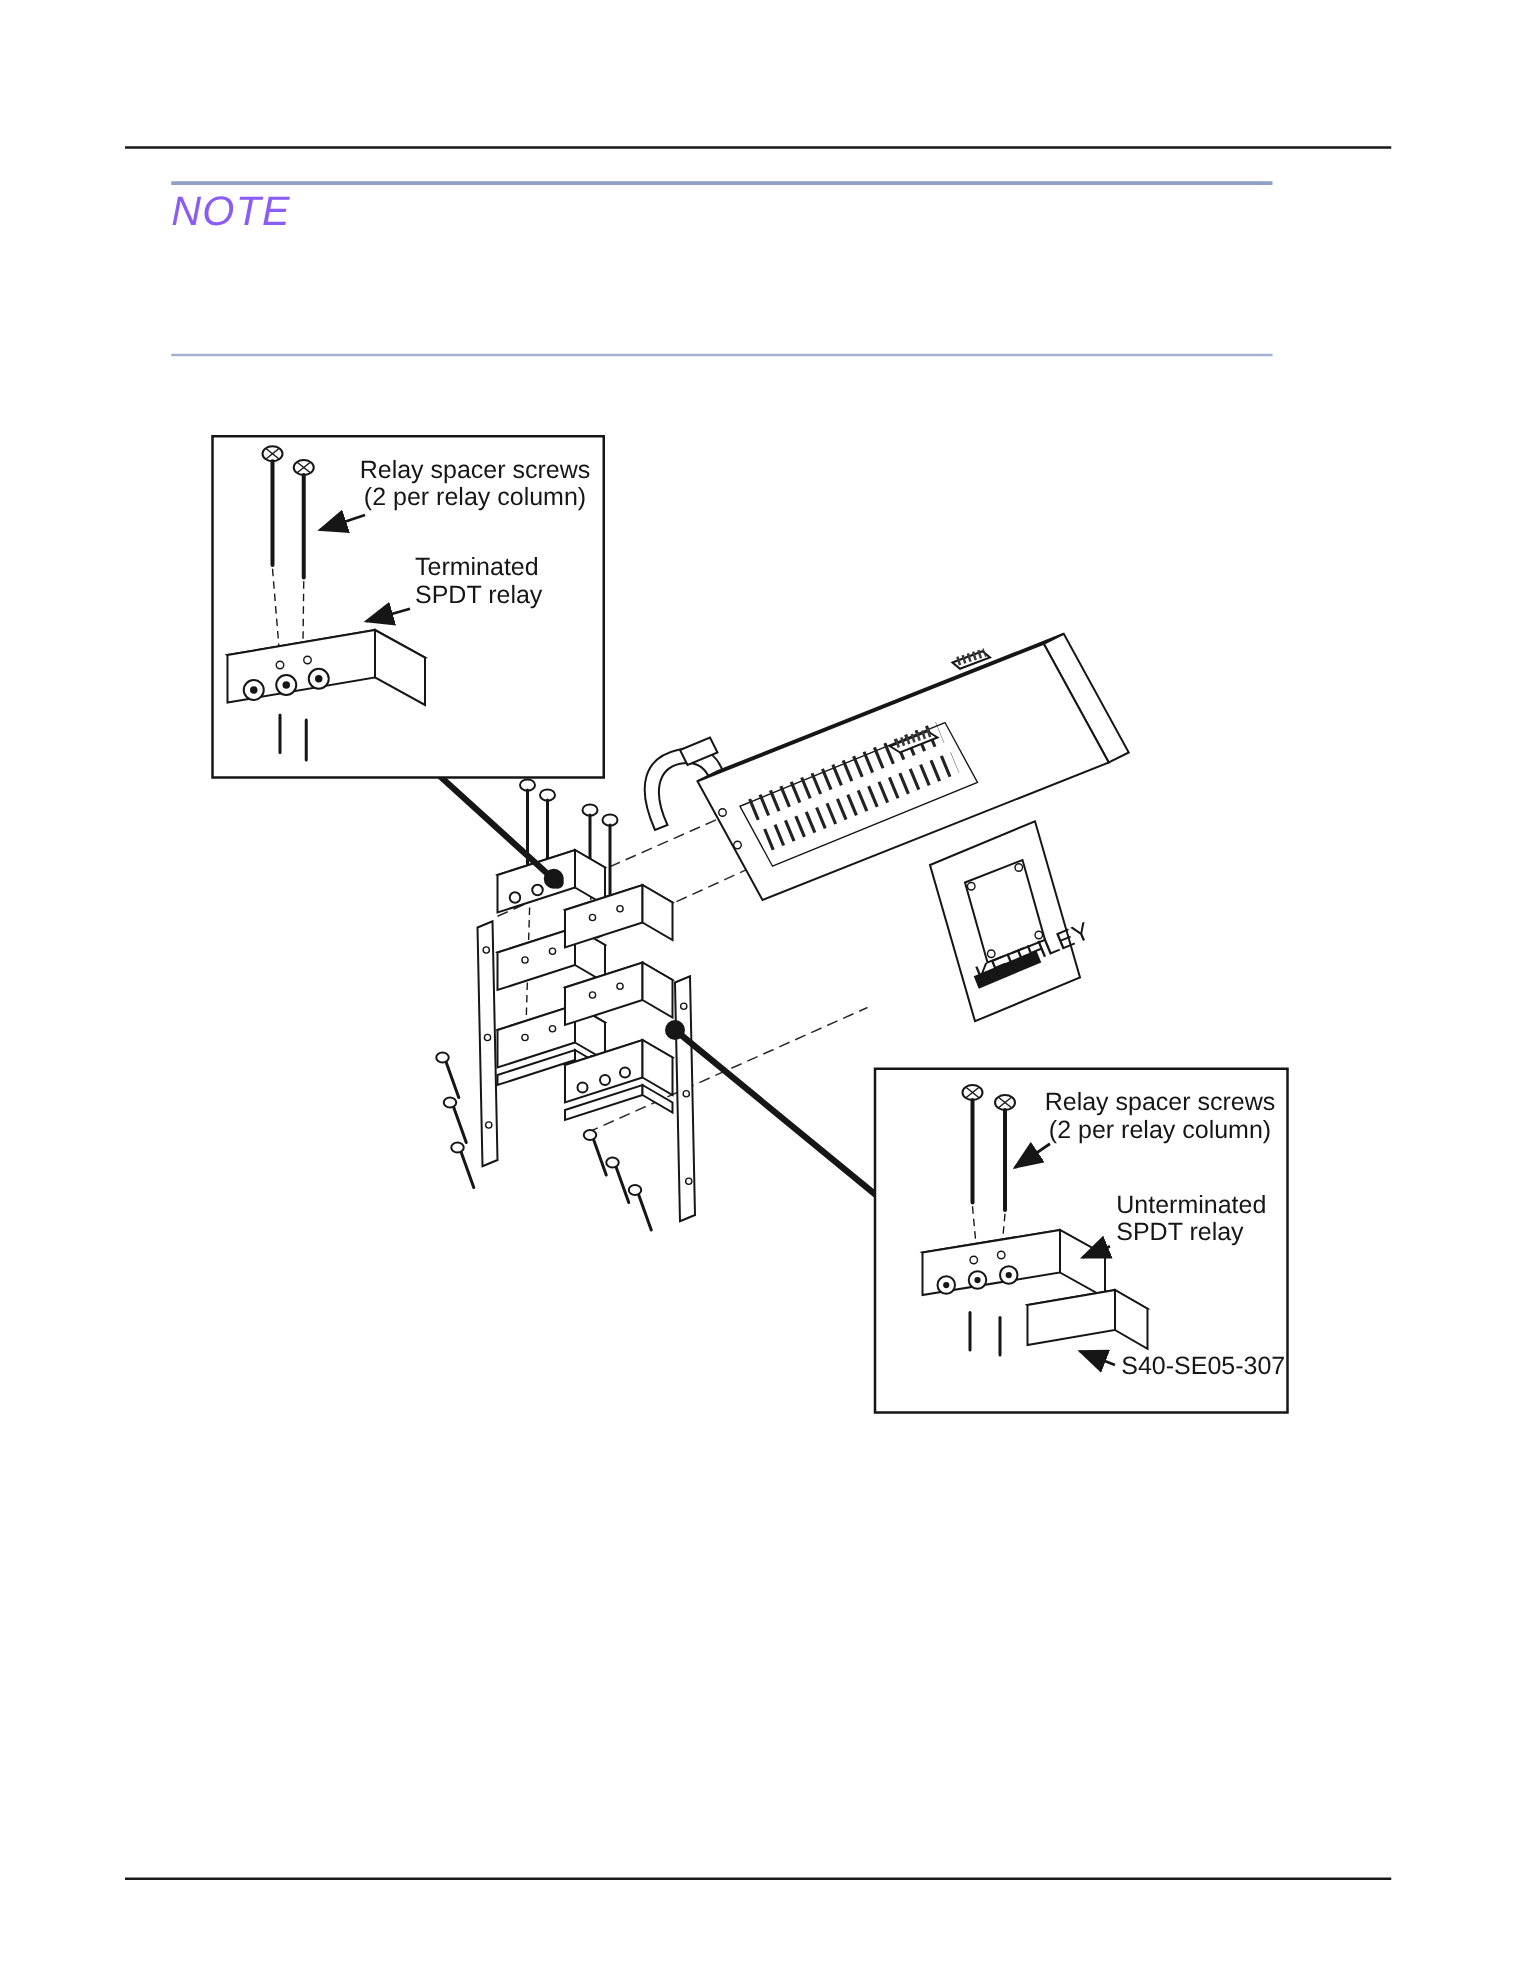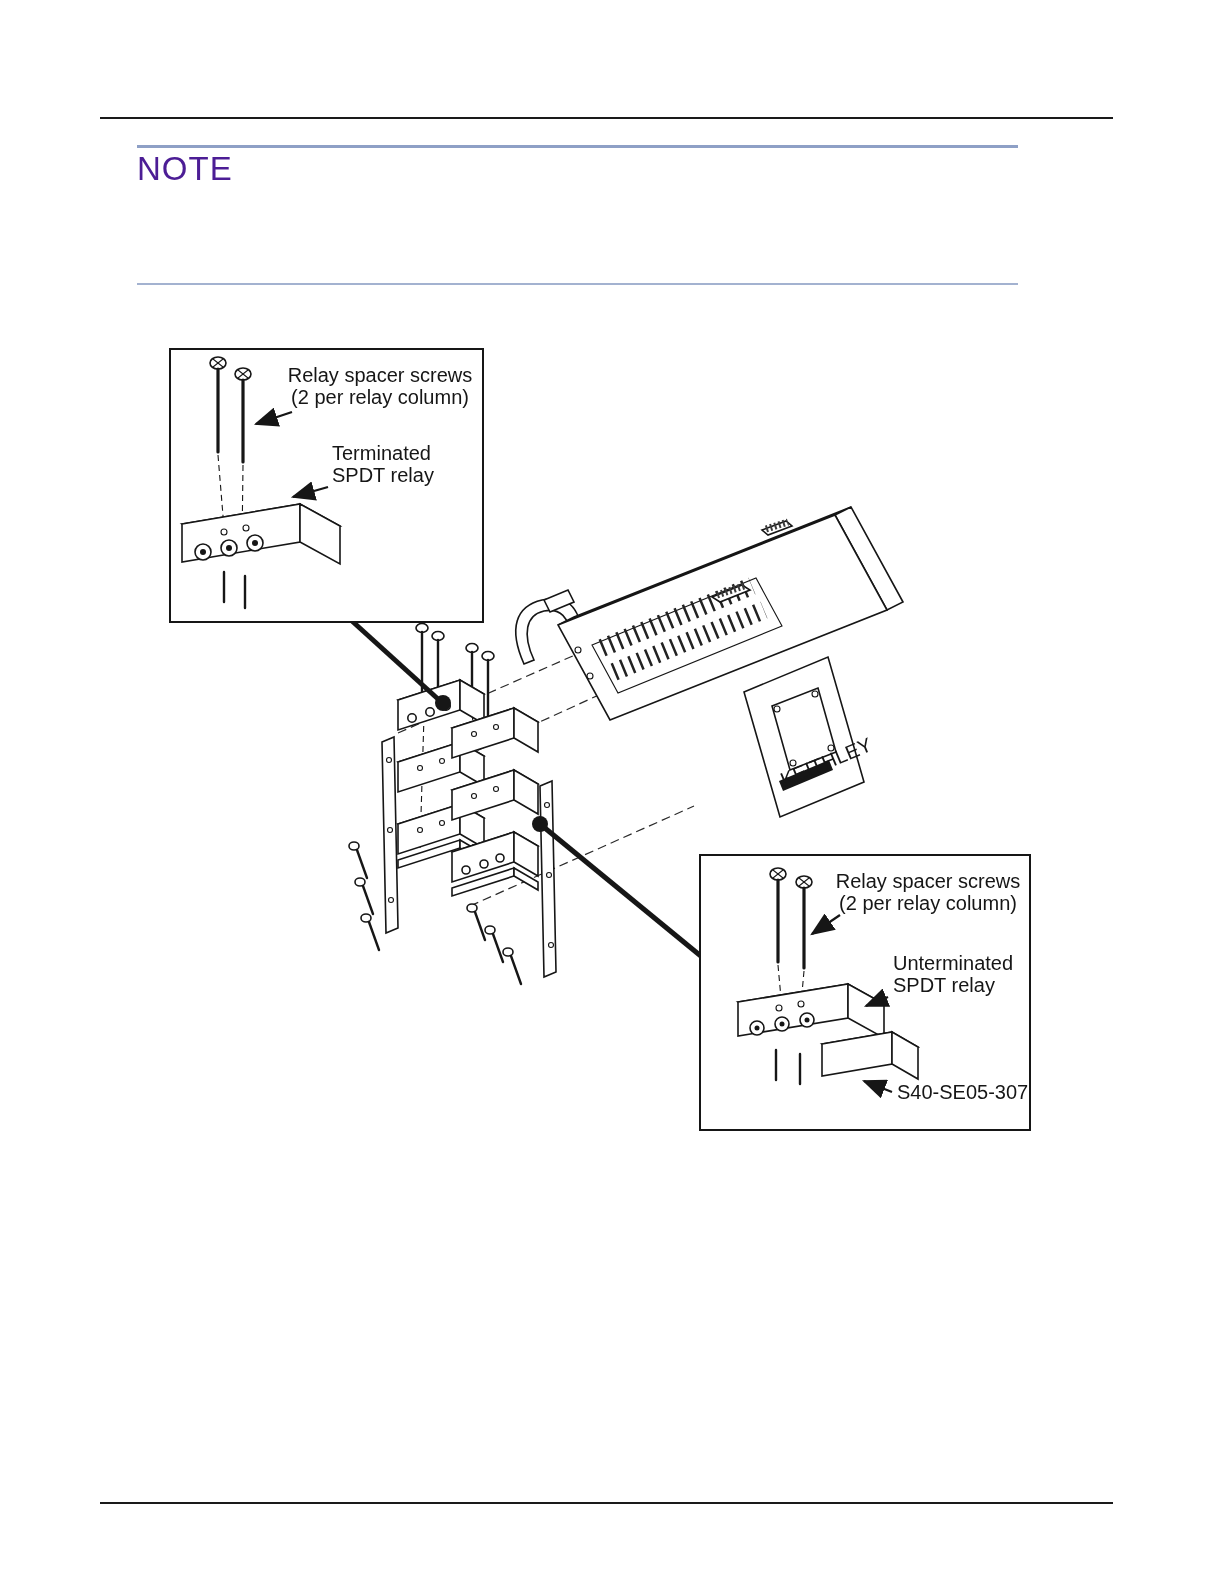--- a/index.html
+++ b/index.html
@@ -1,21 +1,21 @@
 <!DOCTYPE html>
 <html><head>
 <meta charset="utf-8">
 <style>
   html,body{margin:0;padding:0;background:#ffffff;}
   .page{position:relative;width:1225px;height:1585px;background:#ffffff;
         font-family:"Liberation Sans",sans-serif;overflow:hidden;}
   .rule{position:absolute;background:#1a1a1a;}
   .note-rule-top{position:absolute;left:137px;top:145px;width:881px;height:3px;background:#8ea0c6;}
   .note-rule-bottom{position:absolute;left:137px;top:283px;width:881px;height:2px;background:#a3b2d0;}
-  .note-heading{position:absolute;left:137px;top:150px;font-size:33px;letter-spacing:1px;color:#4c1d95;}
+  .note-heading{position:absolute;left:137px;top:150px;font-size:33px;letter-spacing:1px;color:#8b5cf6;font-style:italic;}
   .top-rule{left:100px;top:117px;width:1013px;height:2px;}
   .bottom-rule{left:100px;top:1502px;width:1013px;height:2px;}
   svg.fig{position:absolute;left:0;top:0;}
   svg text{font-family:"Liberation Sans",sans-serif;font-size:20px;fill:#161616;}
   .box{fill:#ffffff;stroke:#161616;stroke-width:2;}
   .fillw{fill:#ffffff;stroke:#161616;stroke-width:1.6;}
   .ln1{fill:none;stroke:#161616;stroke-width:1.1;}
   .lnf{fill:#161616;stroke:none;}
   .thin{stroke:#161616;stroke-width:1.1;}
   .shaft{stroke:#161616;stroke-width:3.2;stroke-linecap:round;}

